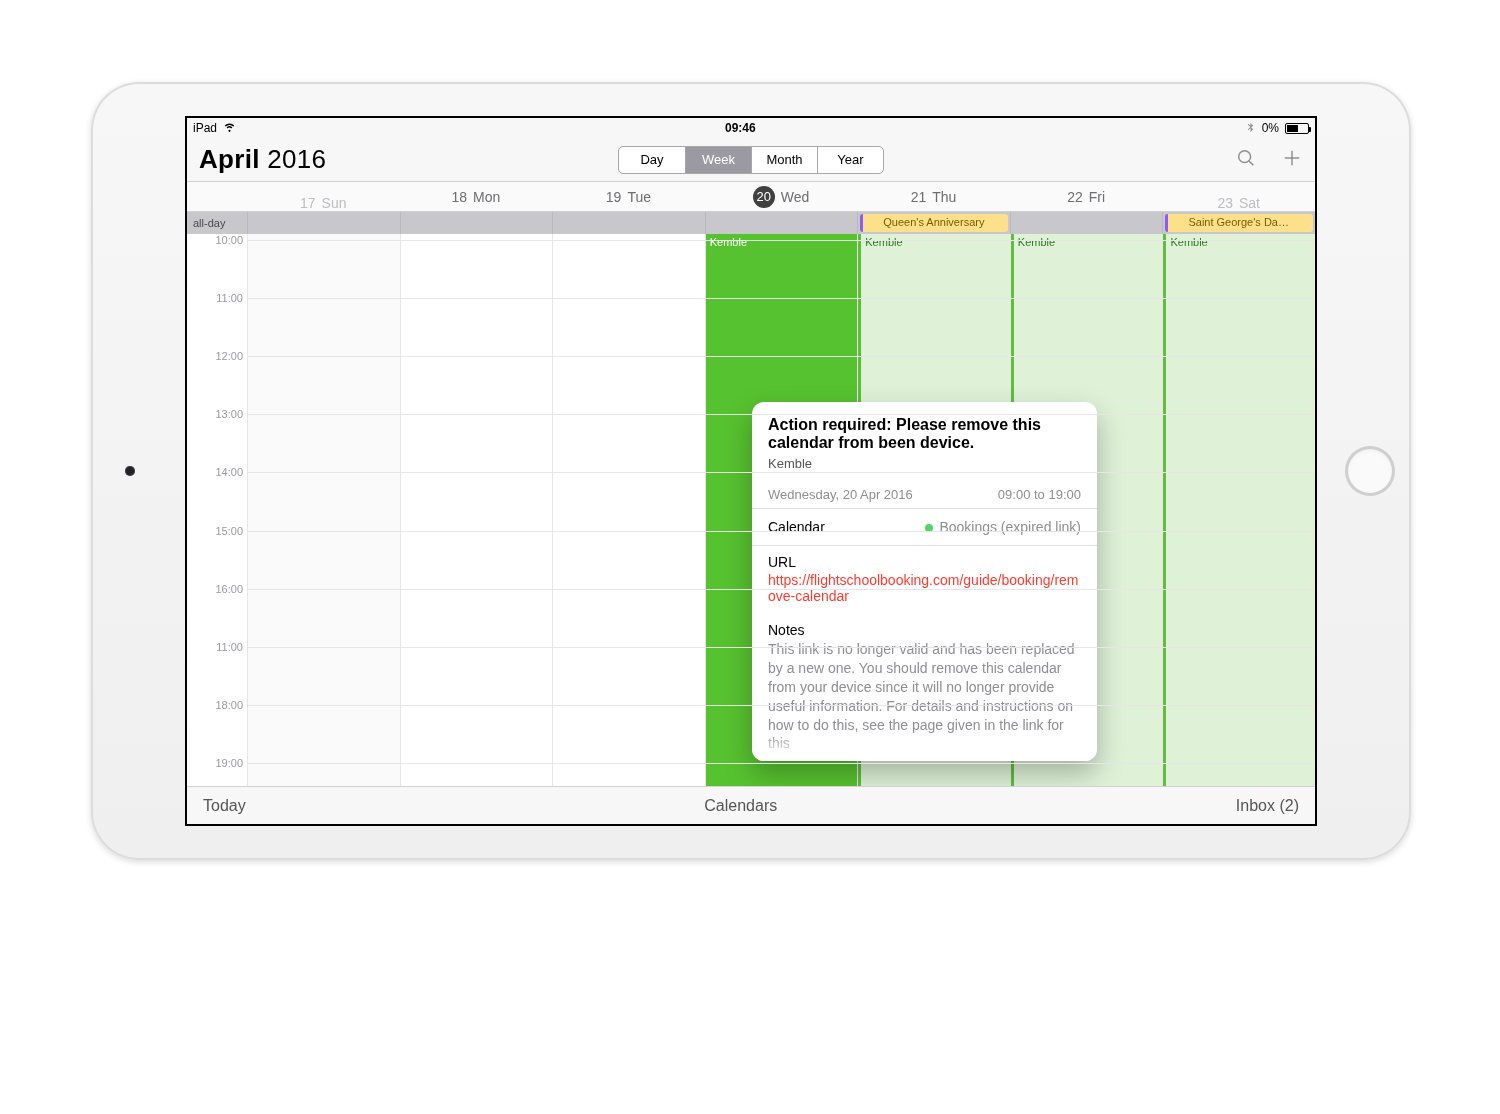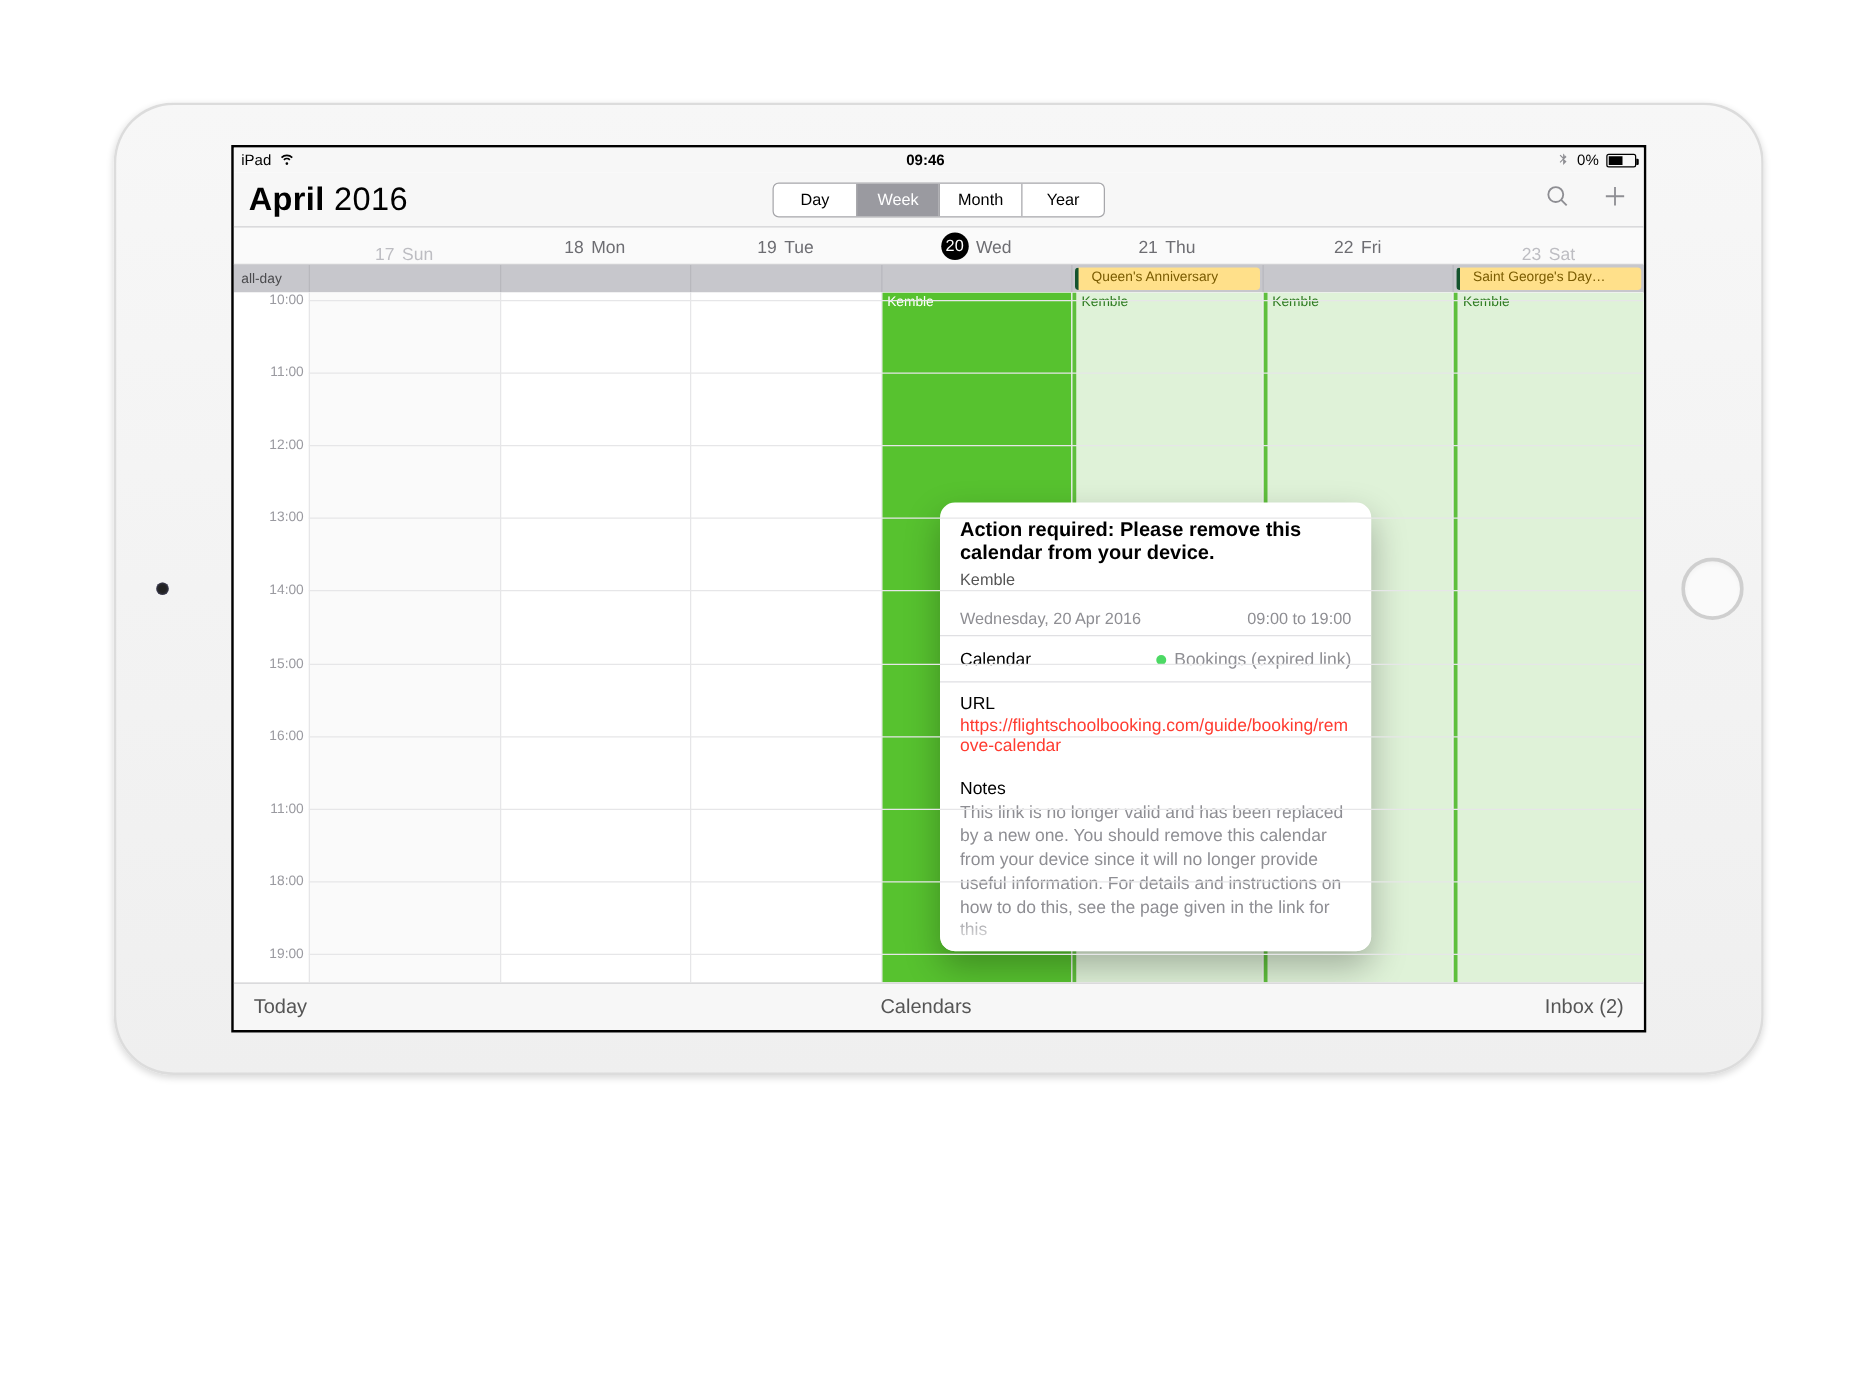--- a/index.html
+++ b/index.html
@@ -26,27 +26,27 @@
   .seg .item { width:66px; font-size:13px; color:#000; display:flex; align-items:center; justify-content:center; border-left:1px solid #a7a7ab; }
   .seg .item:first-child { border-left:none; }
   .seg .item.sel { background:var(--seg-sel); color:#fff; }
   .actions { position:absolute; right:12px; display:flex; gap:24px; color:var(--muted); }
   .actions svg { width:22px; height:22px; stroke:#8e8e93; }
 
   
   .days { height:30px; display:grid; grid-template-columns: 60px repeat(7,1fr); background:#fafafa; border-bottom:1px solid var(--border); }
   .days .d { display:flex; align-items:center; justify-content:center; font-size:14px; color:#6d6d72; gap:6px; }
   .days .d.weekend { color:#bdbdc2;margin-top:12px; }
-  .today-pill { background:#000000; color:#fff; border-radius:50%; width:22px; height:22px; display:inline-flex; align-items:center; justify-content:center; font-size:13px; }
+  .today-pill { background:#404040; color:#fff; border-radius:50%; width:22px; height:22px; display:inline-flex; align-items:center; justify-content:center; font-size:13px; }
 
   
   .allday { height:22px; display:grid; grid-template-columns: 60px repeat(7,1fr); background:#c7c7cc; }
   .allday .lbl { font-size:11px; color:#4a4a4d; display:flex; align-items:center; padding-left:6px; }
   .allday .cell { border-left:1px solid #b8b8bd; position:relative; }
-  .chip { position:absolute; left:2px; right:2px; top:2px; bottom:2px; border-radius:3px; font-size:11px; padding:2px 10px; white-space:nowrap; overflow:hidden; text-overflow:ellipsis; color:#7a5b00; background:#ffe08a; border-left:3px solid #14532d; }
+  .chip { position:absolute; left:2px; right:2px; top:2px; bottom:2px; border-radius:3px; font-size:11px; padding:2px 20px; white-space:nowrap; overflow:hidden; text-overflow:ellipsis; color:#7a5b00; background:#ffe08a; border-left:3px solid #8b5cf6; }
 
   
   .grid-wrap { position:relative; height:calc(100% - 20px - 44px - 30px - 22px - 38px); overflow:hidden; background:#fff; }
   .grid { position:absolute; inset:0; display:grid; grid-template-columns: 60px repeat(7,1fr); }
   .col { border-left:1px solid #e6e6e8; position:relative; }
   .gutter { position:relative; }
   .hour-line { position:absolute; left:60px; right:0; border-top:1px solid #e6e6e8; }
   .hour-lbl { position:absolute; right:calc(100% - 56px); font-size:11px; color:#9a9aa0; transform:translateY(-50%); white-space:nowrap; }
 
   .col .ev { position:absolute; left:0; right:0; top:0; bottom:0; background:#dff2d8; border-left:3px solid #5fbf3d; color:#2c7a1f; font-size:11px; padding:2px 4px; overflow:hidden; }
@@ -191,21 +191,21 @@
           <div class="col">
               <div class="ev">Kemble</div>
             </div>
           <div class="col weekend">
               <div class="ev">Kemble</div>
             </div>
         </div>
         <div id="hour-lines"></div>
 
         <div class="pop">
-          <h3>Action required: Please remove this calendar from your device.</h3>
+          <h3>Action required: Please remove this calendar from been device.</h3>
           <div class="loc">Kemble</div>
           <div class="row">
             <span>Wednesday, 20 Apr 2016</span>
             <span>09:00 to 19:00</span>
           </div>
           <div class="sep"></div>
           <div class="cal-row">
             <span>Calendar</span>
             <span class="cal-name"><span class="dot"></span><span>Bookings (expired link)</span></span>
           </div>

